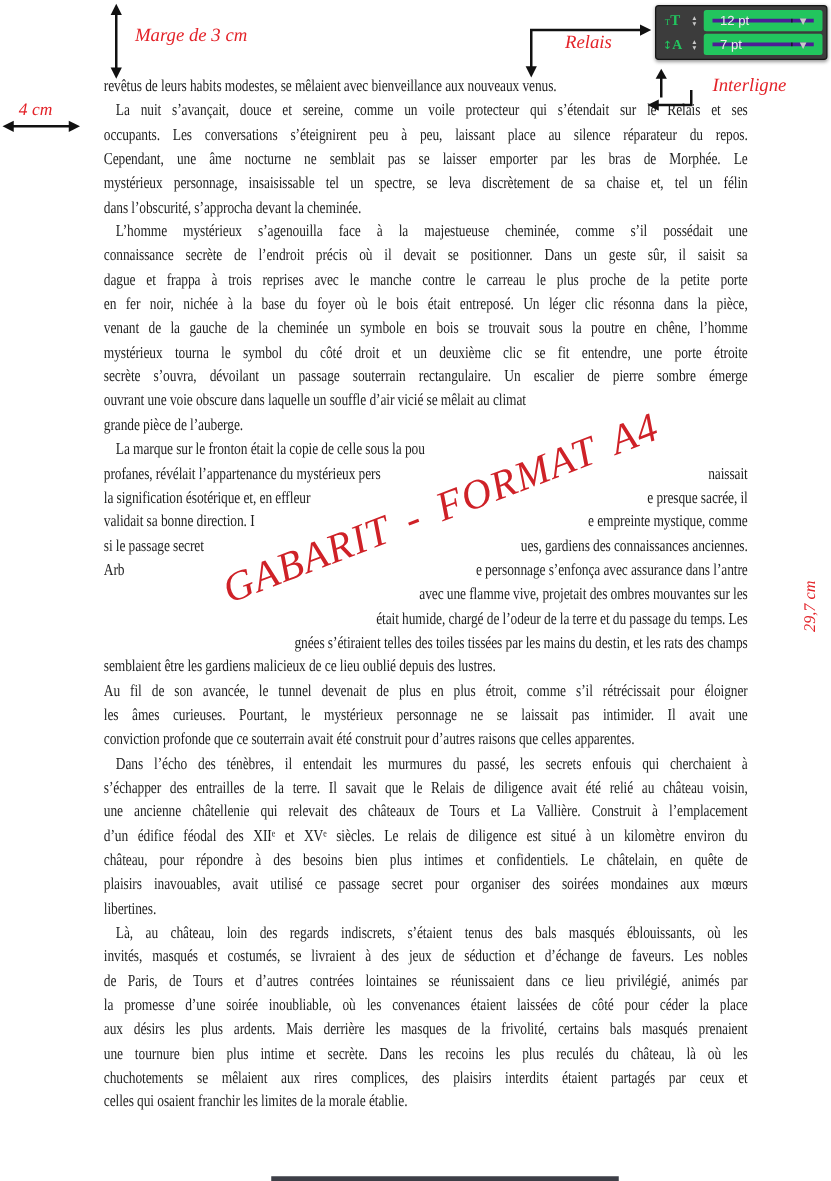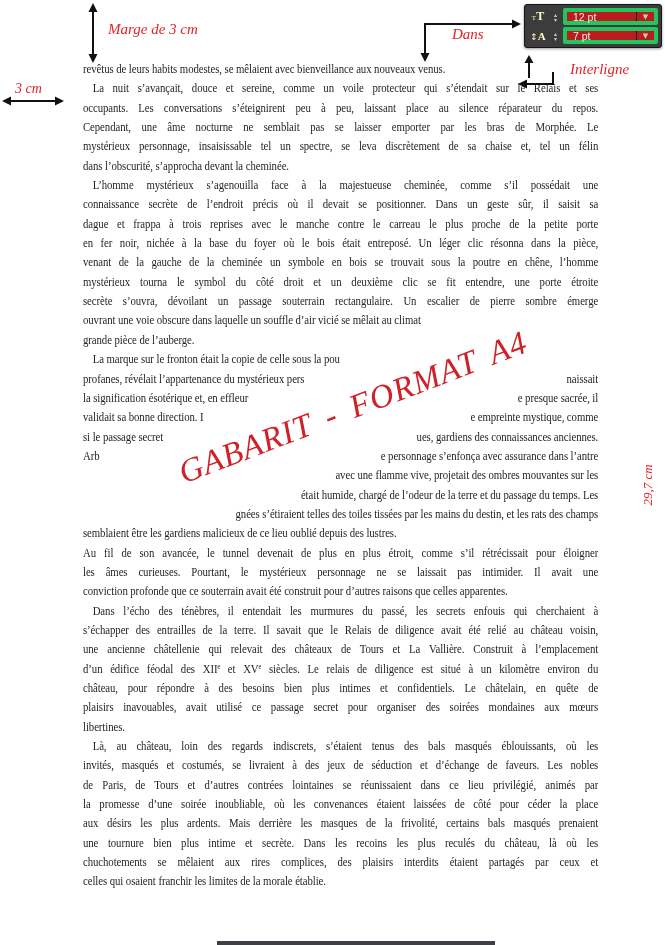--- a/index.html
+++ b/index.html
@@ -27,30 +27,30 @@
   
   .arrows{position:absolute;left:0;top:0;z-index:4;pointer-events:none;}
   
   .char-panel{position:absolute;left:524px;top:4px;width:138px;height:44px;
               background:#3c3c3c;border:1px solid #161616;border-radius:3px;
               box-sizing:border-box;display:flex;flex-direction:column;
               justify-content:space-evenly;padding:2px 3px;z-index:5;
               font-family:"Liberation Sans",sans-serif;
               box-shadow:0 1px 3px rgba(0,0,0,.4);}
   .panel-row{display:flex;align-items:center;height:19px;gap:2px;}
-  .picon{width:20px;text-align:center;color:#fef9c3;font-family:"Liberation Serif",serif;
+  .picon{width:20px;text-align:center;color:#22c55e;font-family:"Liberation Serif",serif;
          line-height:17px;}
   .picon .t-small{font-size:7px;vertical-align:baseline;}
   .picon .t-big{font-size:12px;font-weight:bold;}
   .picon .lead-arrow{font-size:9px;font-family:"DejaVu Sans",sans-serif;}
   .picon .lead-a{font-size:11px;font-weight:bold;}
   .stepper{width:11px;display:flex;flex-direction:column;align-items:center;
            color:#c8c8c8;font-size:6px;line-height:5px;cursor:pointer;
            font-family:"DejaVu Sans",sans-serif;}
-  .pfield{flex:1;height:17px;background:#b91c1c;border:4px solid #22c55e;border-radius:2px;
+  .pfield{flex:1;height:17px;background:#4c1d95;border:7px solid #22c55e;border-radius:2px;
           display:flex;align-items:center;color:#ececec;font-size:10.5px;
           padding-left:6px;box-sizing:border-box;}
   .pvalue{flex:1;}
   .pdrop{width:17px;height:100%;border-left:1px solid #101010;display:flex;
          align-items:center;justify-content:center;color:#c8c8c8;font-size:7px;
          cursor:pointer;font-family:"DejaVu Sans",sans-serif;}
   
   .bottom-edge{position:absolute;left:217px;top:941px;width:278px;height:4px;
                background:#3d3f47;z-index:2;}
 </style>
@@ -153,22 +153,22 @@
 
     <g stroke="#111" stroke-width="2" fill="#111">
       <line x1="529" y1="78" x2="529" y2="60"></line>
       <polygon points="529,55 524.5,63 533.5,63" stroke="none"></polygon>
       <polyline points="553,72 553,84 524,84" fill="none"></polyline>
       <polygon points="518,84 527,79.5 527,88.5" stroke="none"></polygon>
     </g>
   </svg>
 
   <div class="ann" style="left:108px;top:21px;">Marge de 3 cm</div>
-  <div class="ann ann-small" style="left:15px;top:81px;">3 cm</div>
-  <div class="ann" style="left:452px;top:26px;">Dans</div>
+  <div class="ann ann-small" style="left:15px;top:81px;">4 cm</div>
+  <div class="ann" style="left:452px;top:26px;">Relais</div>
   <div class="ann" style="left:570px;top:61px;">Interligne</div>
   <div class="ann" style="left:318px;top:974px;">21 cm</div>
   <div class="ann ann-rot" style="left:615px;top:477px;width:66px;text-align:center;">29,7 cm</div>
 
   <div class="char-panel">
     <div class="panel-row">
       <span class="picon"><span class="t-small">T</span><span class="t-big">T</span></span>
       <span class="stepper">
           <span>▴</span>
           <span>▾</span>

